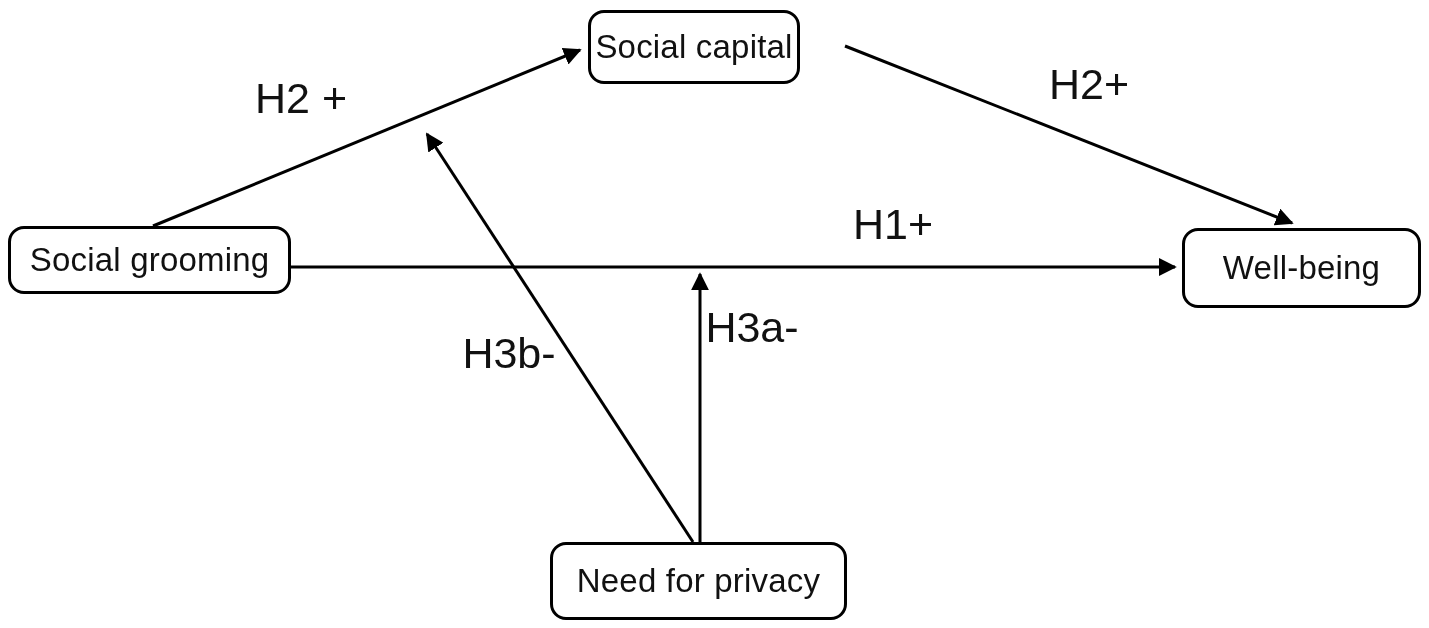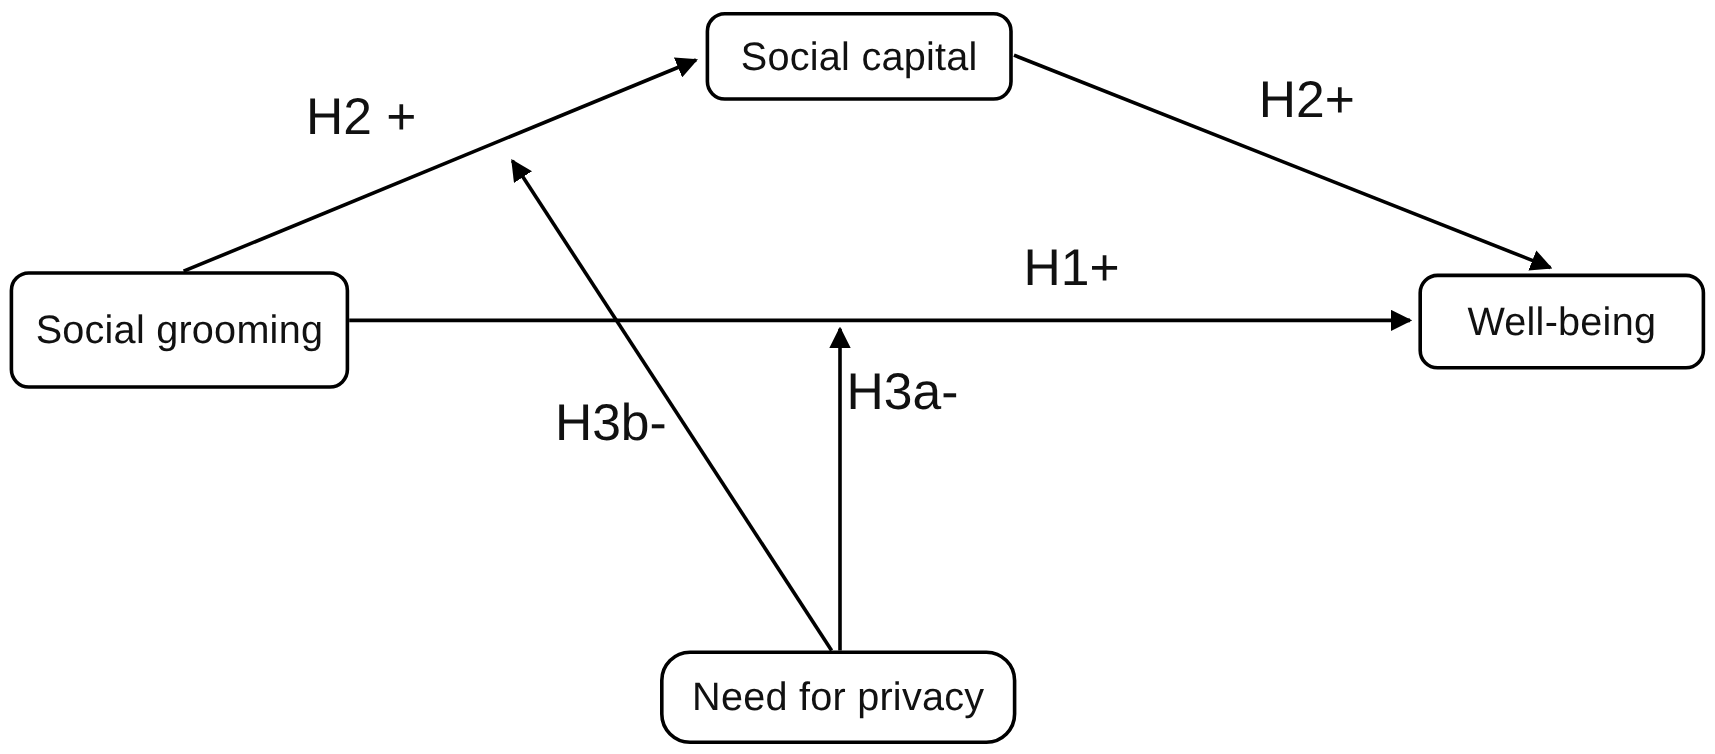--- a/index.html
+++ b/index.html
@@ -29,24 +29,24 @@
     border: 3px solid #000000;
     border-radius: 16px;
     background: #ffffff;
     display: flex;
     align-items: center;
     justify-content: center;
     font-size: 33px;
     letter-spacing: 0.2px;
     white-space: nowrap;
   }
-  .node-social-grooming { left: 8px;    top: 226px; width: 283px; height: 98px; }
-  .node-social-capital  { left: 588px;  top: 10px;  width: 256px; height: 74px; }
+  .node-social-grooming { left: 8px;    top: 226px; width: 283px; height: 68px; }
+  .node-social-capital  { left: 588px;  top: 10px;  width: 212px; height: 74px; }
   .node-well-being      { left: 1182px; top: 228px; width: 239px; height: 80px; }
-  .node-need-privacy    { left: 550px;  top: 542px; width: 297px; height: 78px; border-radius: 25px; }
+  .node-need-privacy    { left: 550px;  top: 542px; width: 297px; height: 78px; }
 
   .edge-label {
     position: absolute;
     transform: translate(-50%, -50%);
     font-size: 43px;
     white-space: nowrap;
     color: #111111;
     background: transparent;
   }
   .label-h2-left  { left: 301px;  top: 98px;  }

